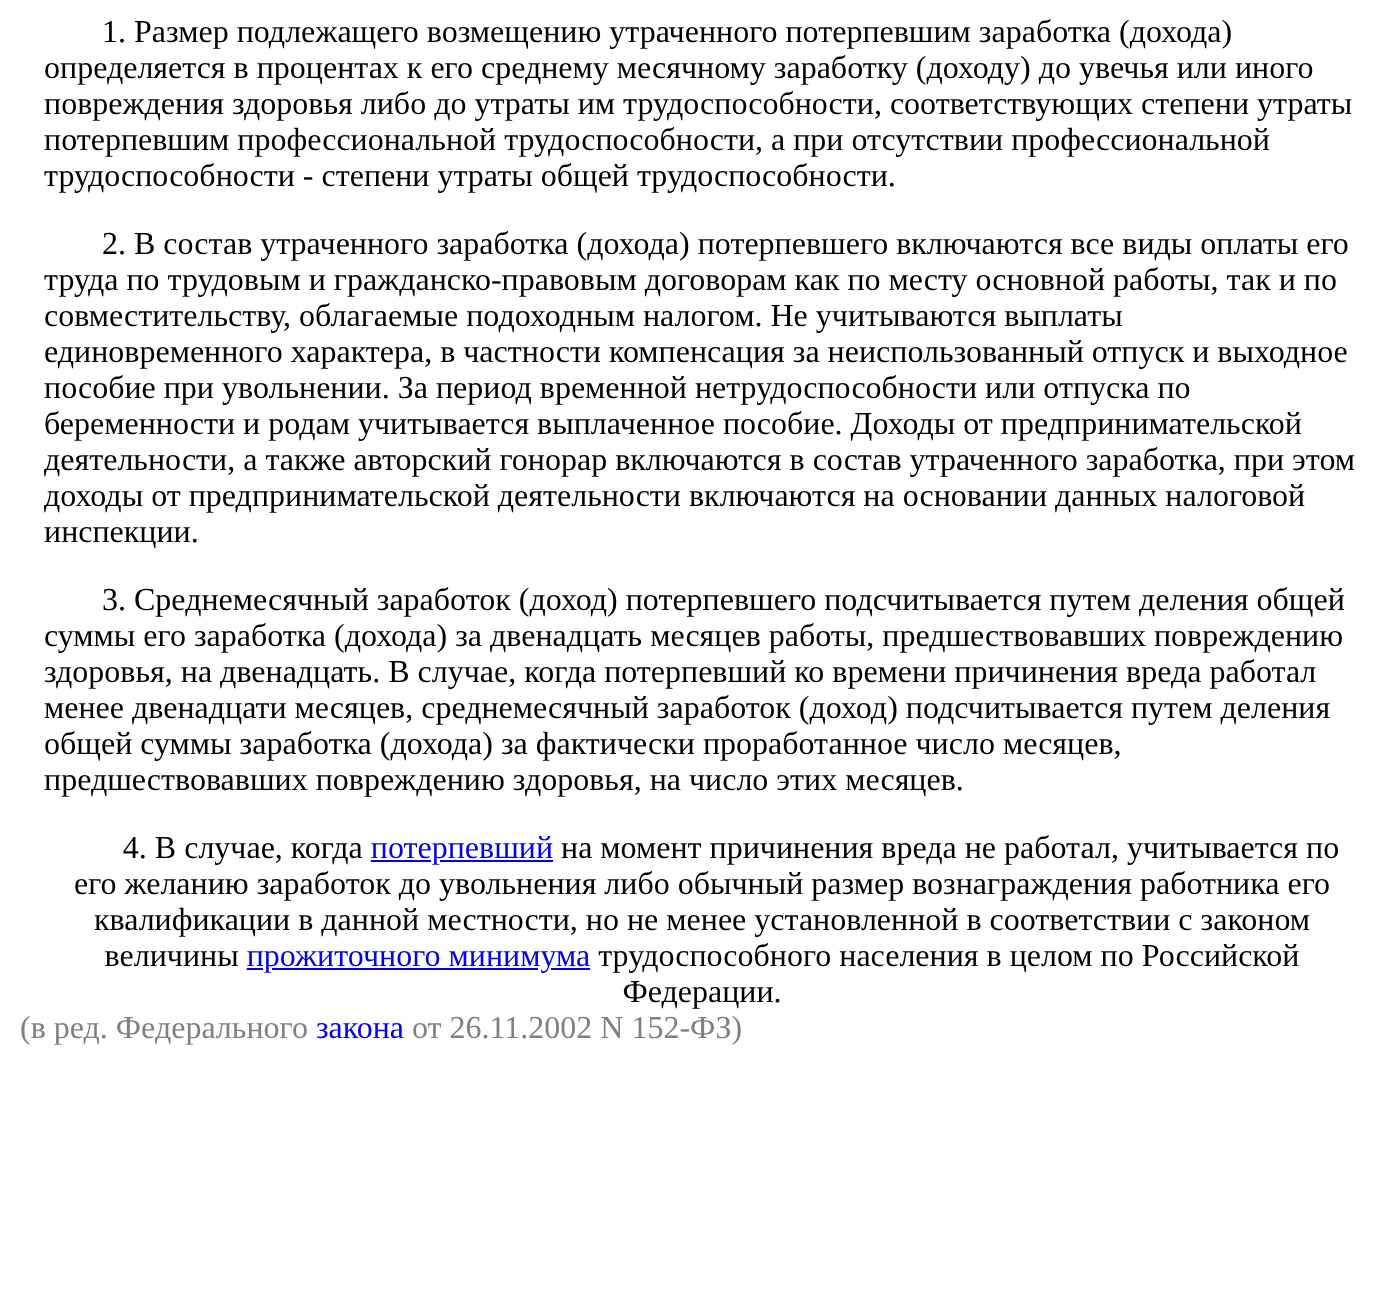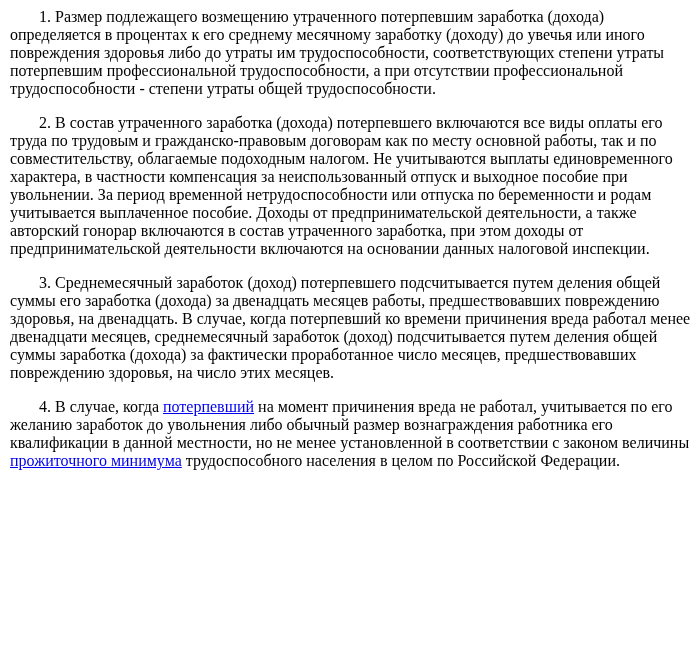--- a/index.html
+++ b/index.html
@@ -7,28 +7,29 @@
   }
   body {
     margin: 6px 8px 8px 10px;
     width: 682px;
     font-family: "Liberation Serif", "DejaVu Serif", serif;
     font-size: 16px;
     line-height: normal;
     color: #000000;
   }
   p.para {
-    margin: 16px 0;
+    margin: 16px 12px;
     text-indent: 29px;
   }
   p.para.first {
     margin-top: 2px;
   }
   p.para.last {
     margin-bottom: 0;
+    text-align: center;
   }
   a.link {
     color: #0000ee;
     text-decoration: underline;
     cursor: pointer;
   }
   a.link.plain {
     text-decoration: none;
   }
   div.edit-note {
@@ -45,14 +46,15 @@
   <p class="para first"><span>1. Размер подлежащего возмещению утраченного потерпевшим заработка (дохода) определяется в процентах к его среднему месячному заработку (доходу) до увечья или иного повреждения здоровья либо до утраты им трудоспособности, соответствующих степени утраты потерпевшим профессиональной трудоспособности, а при отсутствии профессиональной трудоспособности - степени утраты общей трудоспособности.</span></p>
 
   <p class="para"><span>2. В состав утраченного заработка (дохода) потерпевшего включаются все виды оплаты его труда по трудовым и гражданско-правовым договорам как по месту основной работы, так и по совместительству, облагаемые подоходным налогом. Не учитываются выплаты единовременного характера, в частности компенсация за неиспользованный отпуск и выходное пособие при увольнении. За период временной нетрудоспособности или отпуска по беременности и родам учитывается выплаченное пособие. Доходы от предпринимательской деятельности, а также авторский гонорар включаются в состав утраченного заработка, при этом доходы от предпринимательской деятельности включаются на основании данных налоговой инспекции.</span></p>
 
 
   <p class="para"><span>3. Среднемесячный заработок (доход) потерпевшего подсчитывается путем деления общей суммы его заработка (дохода) за двенадцать месяцев работы, предшествовавших повреждению здоровья, на двенадцать. В случае, когда потерпевший ко времени причинения вреда работал менее двенадцати месяцев, среднемесячный заработок (доход) подсчитывается путем деления общей суммы заработка (дохода) за фактически проработанное число месяцев, предшествовавших повреждению здоровья, на число этих месяцев.</span></p>
 
 
   <p class="para last"><span>4. В случае, когда </span><a class="link">потерпевший</a><span> на момент причинения вреда не работал, учитывается по его желанию заработок до увольнения либо обычный размер вознаграждения работника его квалификации в данной местности, но не менее установленной в соответствии с законом величины </span><a class="link">прожиточного минимума</a><span> трудоспособного населения в целом по Российской Федерации.</span></p>
 
+  <div class="edit-note"><span>(в ред. Федерального </span><a class="link plain">закона</a><span> от 26.11.2002 N 152-ФЗ)</span></div>
 
 </div>
 
 </body></html>

